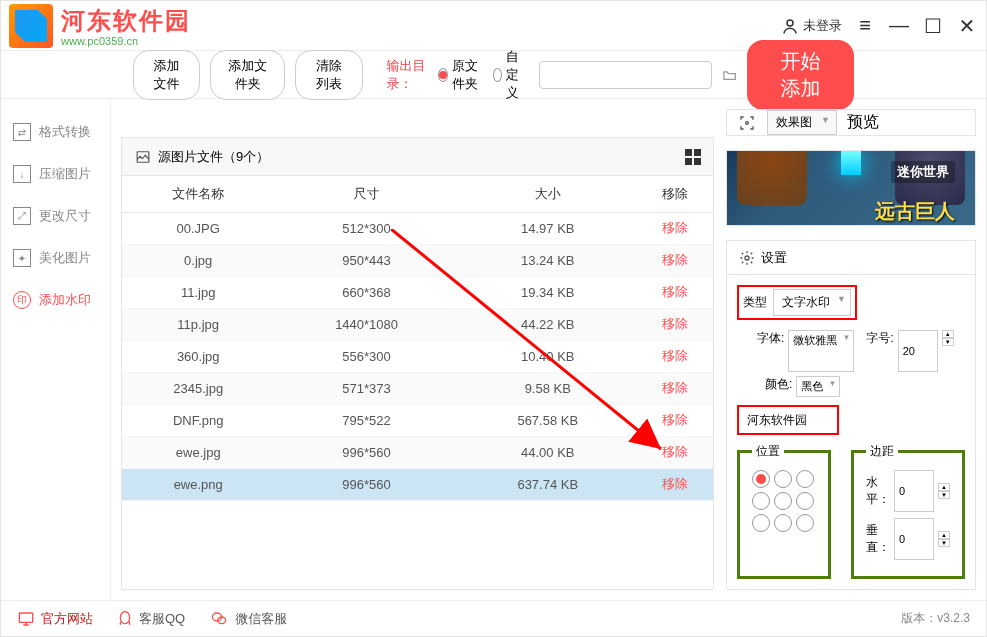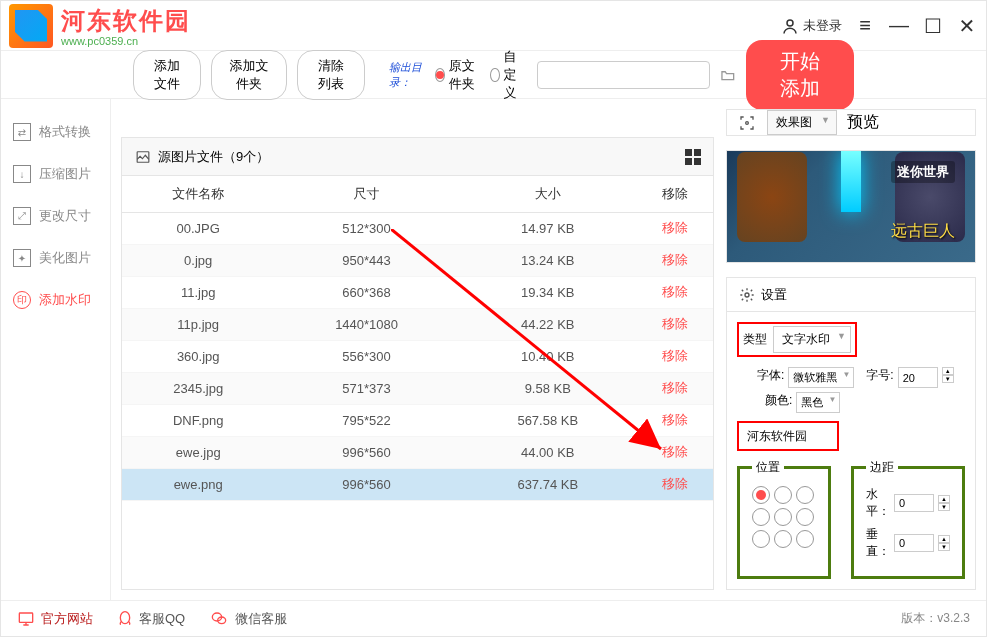--- a/index.html
+++ b/index.html
@@ -10,21 +10,21 @@
     .logo-img { width: 44px; height: 44px; background: linear-gradient(135deg, #ff9800, #ff5722); border-radius: 4px; position: relative; margin-right: 8px; }
     .logo-img::before { content: ''; position: absolute; inset: 6px; background: linear-gradient(135deg, #2196f3, #03a9f4); clip-path: polygon(0 0, 70% 0, 100% 30%, 100% 100%, 30% 100%, 0 70%); }
     .logo-text { font-size: 24px; font-weight: bold; color: #ff4d4d; letter-spacing: 2px; }
     .logo-url { font-size: 11px; color: #4caf50; margin-top: -2px; display: block; }
     .title-controls { display: flex; align-items: center; gap: 12px; }
     .user-btn { display: flex; align-items: center; gap: 4px; font-size: 13px; color: #333; cursor: pointer; }
     .ctrl-icon { width: 22px; height: 22px; display: flex; align-items: center; justify-content: center; cursor: pointer; font-size: 20px; color: #333; }
     
     .toolbar { height: 48px; display: flex; align-items: center; padding: 0 132px 0 132px; gap: 10px; border-bottom: 1px solid #eee; }
     .tool-btn { padding: 6px 16px; border: 1px solid #ccc; border-radius: 16px; background: #fff; font-size: 13px; cursor: pointer; }
-    .output-label { font-size: 11px; color: #1d4ed8; margin-left: 14px; font-style: italic; }
+    .output-label { font-size: 13px; color: #ef4444; margin-left: 14px; }
     .radio-group { display: flex; align-items: center; gap: 4px; font-size: 13px; }
     .radio { width: 14px; height: 14px; border: 1px solid #999; border-radius: 50%; display: inline-flex; align-items: center; justify-content: center; }
     .radio.checked::after { content: ''; width: 8px; height: 8px; background: #ff4d4d; border-radius: 50%; }
     .path-input { flex: 1; height: 28px; border: 1px solid #ccc; border-radius: 4px; padding: 0 8px; font-size: 12px; max-width: 200px; }
     .folder-icon { width: 24px; height: 20px; color: #999; cursor: pointer; }
     .start-btn { background: #ff4d4d; color: #fff; border: none; padding: 8px 28px; border-radius: 16px; font-size: 20px; cursor: pointer; margin-left: auto; }
     
     .main-area { display: flex; height: calc(100% - 50px - 48px - 36px); }
     .sidebar { width: 120px; border-right: 1px solid #eee; padding-top: 12px; }
     .side-item { display: flex; align-items: center; padding: 12px 12px; gap: 8px; font-size: 13px; color: #888; cursor: pointer; }
@@ -48,33 +48,33 @@
     .preview-header { height: 38px; border: 1px solid #e5e5e5; display: flex; align-items: center; padding: 0 10px; gap: 10px; }
     .effect-dropdown { border: 1px solid #ccc; padding: 3px 24px 3px 8px; font-size: 12px; position: relative; background: #f8f8f8; }
     .effect-dropdown::after { content: '▼'; position: absolute; right: 6px; top: 4px; font-size: 9px; color: #999; }
     .preview-img { height: 170px; border: 1px solid #e5e5e5; background: linear-gradient(135deg, #1a3a5a 0%, #2d5a7a 30%, #3a6a8a 100%); position: relative; overflow: hidden; }
     .game-scene { position: absolute; inset: 0; }
     .game-char { position: absolute; bottom: 20px; width: 70px; height: 90px; border-radius: 8px; }
     .char1 { left: 10px; background: radial-gradient(circle, #8b4513, #654321); }
     .char2 { right: 10px; background: radial-gradient(circle, #4a4a6a, #2a2a4a); }
     .beam { position: absolute; left: 50%; top: 0; bottom: 50px; width: 20px; background: linear-gradient(#7ff, #0cf); transform: translateX(-50%); box-shadow: 0 0 20px #0cf; }
     .game-title { position: absolute; right: 20px; top: 10px; color: #fff; font-size: 13px; font-weight: bold; background: rgba(0,0,0,0.3); padding: 2px 6px; border-radius: 3px; }
-    .game-text { position: absolute; bottom: 20px; right: 20px; color: #ffdd44; font-size: 16px; font-weight: normal; text-shadow: 1px 1px 2px #000; }
+    .game-text { position: absolute; bottom: 0; right: 20px; color: #ffdd44; font-size: 20px; font-weight: bold; text-shadow: 1px 1px 2px #000; }
     
     .settings-panel { border: 1px solid #e5e5e5; flex: 1; }
     .settings-header { height: 34px; display: flex; align-items: center; padding: 0 12px; border-bottom: 1px solid #e5e5e5; font-size: 13px; gap: 6px; }
     .settings-body { padding: 10px; font-size: 12px; }
     .setting-row { display: flex; align-items: center; gap: 6px; margin-bottom: 10px; }
     .type-dropdown { border: 1px solid #ccc; padding: 4px 20px 4px 8px; position: relative; font-size: 12px; text-align: right; }
     .type-dropdown::after { content: '▼'; position: absolute; right: 4px; font-size: 9px; color: #999; }
     .red-box { border: 2px solid #ff0000; padding: 2px 4px; display: inline-flex; align-items: center; gap: 6px; }
     .font-row { display: flex; gap: 4px; flex-wrap: wrap; margin-left: 20px; }
     .small-select { border: 1px solid #ccc; padding: 2px 16px 2px 4px; font-size: 11px; position: relative; }
     .small-select::after { content: '▼'; position: absolute; right: 3px; font-size: 8px; color: #999; }
-    .num-input { width: 40px; border: 1px solid #ccc; padding: 2px 4px; font-size: 11px; }
+    .num-input { width: 40px; border: 1px solid #ccc; padding: 14px 4px; font-size: 11px; }
     .spinner { display: inline-flex; flex-direction: column; }
     .spinner span { width: 12px; height: 8px; border: 1px solid #ccc; font-size: 6px; text-align: center; line-height: 6px; cursor: pointer; }
     .wm-input { width: 97%; border: 1px solid #ccc; padding: 4px; margin-top: 6px; font-size: 12px; }
     .pos-margin { display: flex; gap: 20px; margin-top: 8px; }
     .fieldset { border: 3px solid #4d7c0f; padding: 10px 12px; position: relative; }
     .fieldset legend { font-size: 12px; padding: 0 4px; }
     .pos-grid { display: grid; grid-template-columns: repeat(3, 20px); grid-template-rows: repeat(3, 20px); gap: 2px; }
     .pos-cell { width: 18px; height: 18px; border: 1px solid #999; border-radius: 50%; cursor: pointer; }
     .pos-cell.sel::after { content: ''; display: block; width: 10px; height: 10px; background: #ff4d4d; border-radius: 50%; margin: 3px; }
     .margin-row { display: flex; align-items: center; gap: 4px; margin-bottom: 6px; font-size: 12px; }

